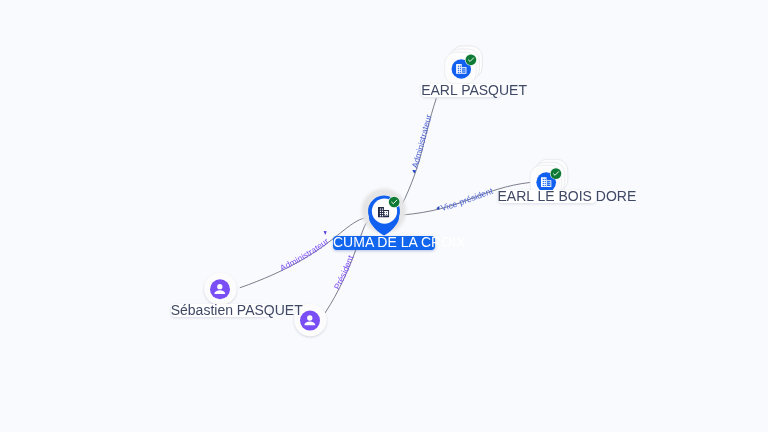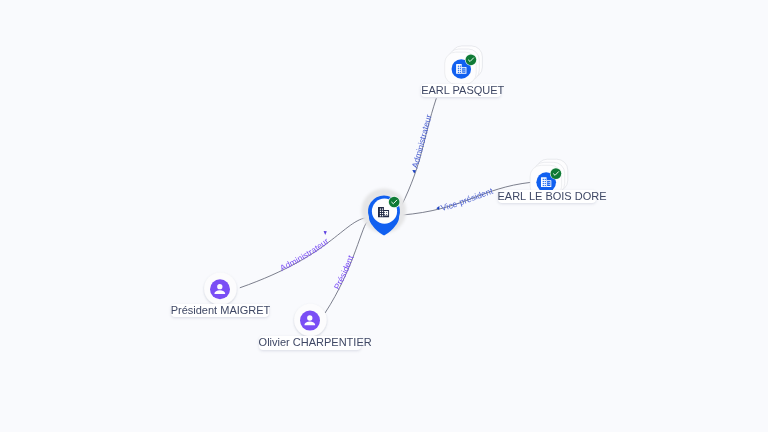--- a/index.html
+++ b/index.html
@@ -5,21 +5,21 @@
 <style>
   html,body{margin:0;padding:0;}
   body{width:768px;height:432px;overflow:hidden;background:#f9fafd;
        font-family:"Liberation Sans",sans-serif;}
   svg#graph{position:absolute;left:0;top:0;width:768px;height:432px;display:block;}
   .edge-path{fill:none;stroke:#5c6070;stroke-width:.8;}
   .edge-label{font-size:8.6px;font-family:"Liberation Sans",sans-serif;}
   #labels{position:absolute;left:0;top:0;width:768px;height:432px;}
   .node-label{position:absolute;box-sizing:border-box;background:#fff;border-radius:4px;
     box-shadow:0 1px 3px rgba(60,70,110,.16);
-    color:#3f4865;font-size:11px;line-height:13px;text-align:right;
+    color:#3f4865;font-size:14px;line-height:13px;text-align:right;
     white-space:nowrap;font-family:"Liberation Sans",sans-serif;}
   .node-label.primary{background:#1266ee;color:#fff;border-radius:4px;
     box-shadow:0 1px 3px rgba(20,60,160,.3);}
 </style>
 </head>
 <body>
 
 <svg id="graph" viewBox="0 0 768 432" xmlns="http://www.w3.org/2000/svg">
   <defs>
     <filter id="shadowSoft" x="-60%" y="-60%" width="220%" height="220%">
@@ -172,17 +172,17 @@
       <g transform="translate(309.8,320.6)">
         <circle cx="0" cy="-2.6" r="2.65" fill="#fdfdff"></circle>
         <path d="M -5.3 4.7 L 5.3 4.7 L 5.3 3.9 A 5.3 2.9 0 0 0 -5.3 3.9 Z" fill="#fdfdff"></path>
       </g>
     </g>
 
   </g>
 </svg>
 
 <div id="labels">
+  <div class="node-label primary" style="left:333px;top:236px;width:102px;height:14px;">CUMA DE LA CROIX</div>
   <div class="node-label" style="left:421.2px;top:84px;width:79.5px;height:13.2px;">EARL PASQUET</div>
   <div class="node-label" style="left:497.5px;top:190px;width:98.2px;height:13.2px;">EARL LE BOIS DORE</div>
-  <div class="node-label" style="left:170.7px;top:304.2px;width:97.9px;height:13.2px;">Président MAIGRET</div>
-  <div class="node-label" style="left:258.6px;top:336.4px;width:102.8px;height:13.2px;">Olivier CHARPENTIER</div>
+  <div class="node-label" style="left:170.7px;top:304.2px;width:97.9px;height:13.2px;">Sébastien PASQUET</div>
 </div>
 
 </body></html>

